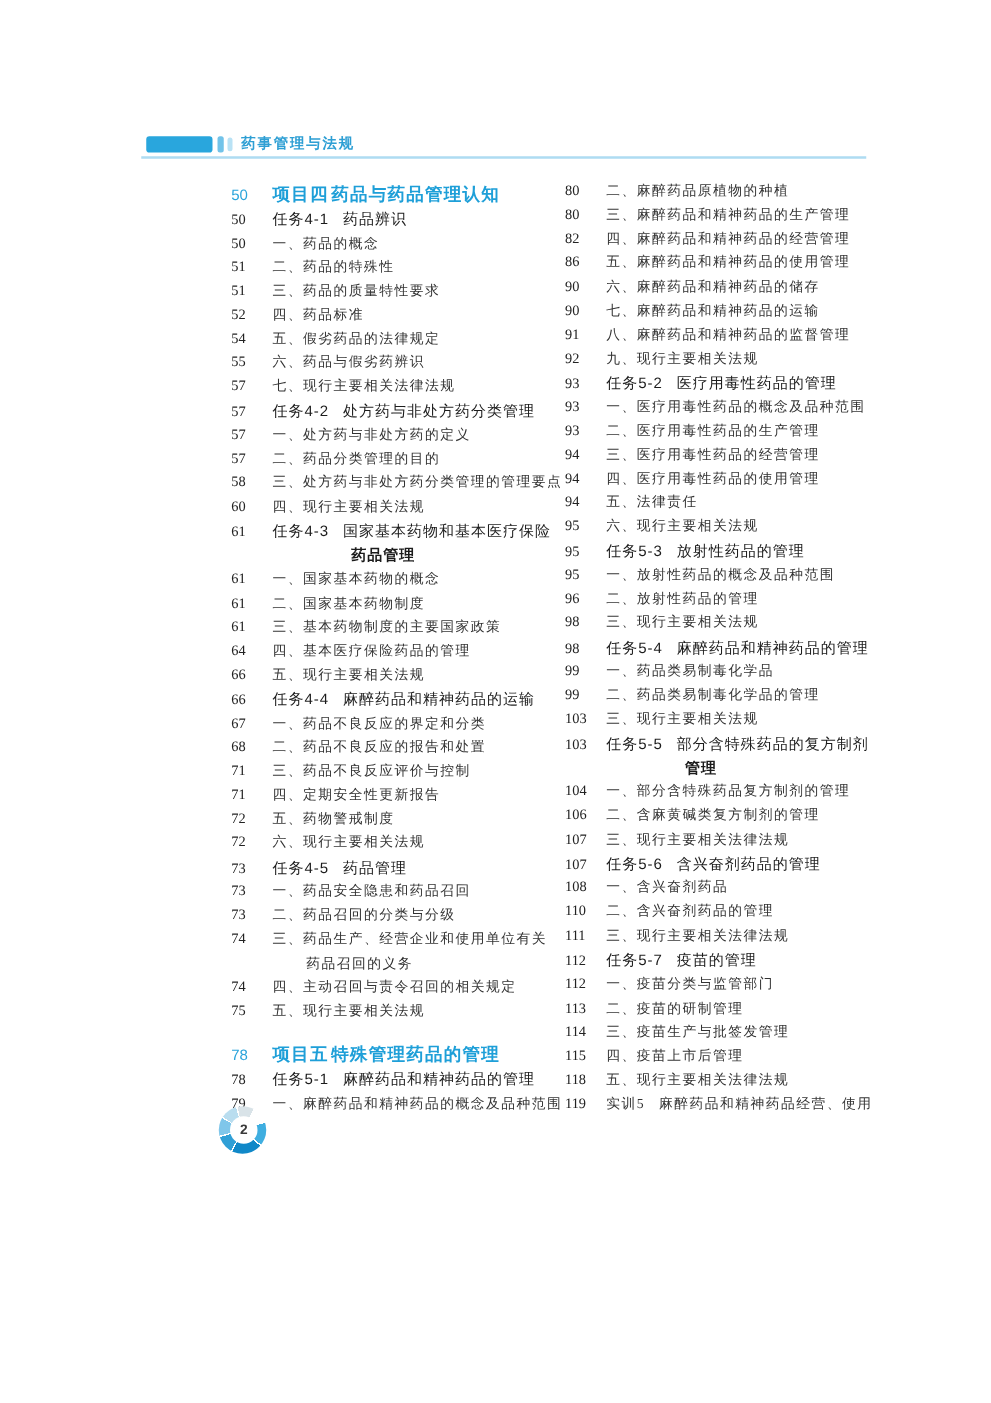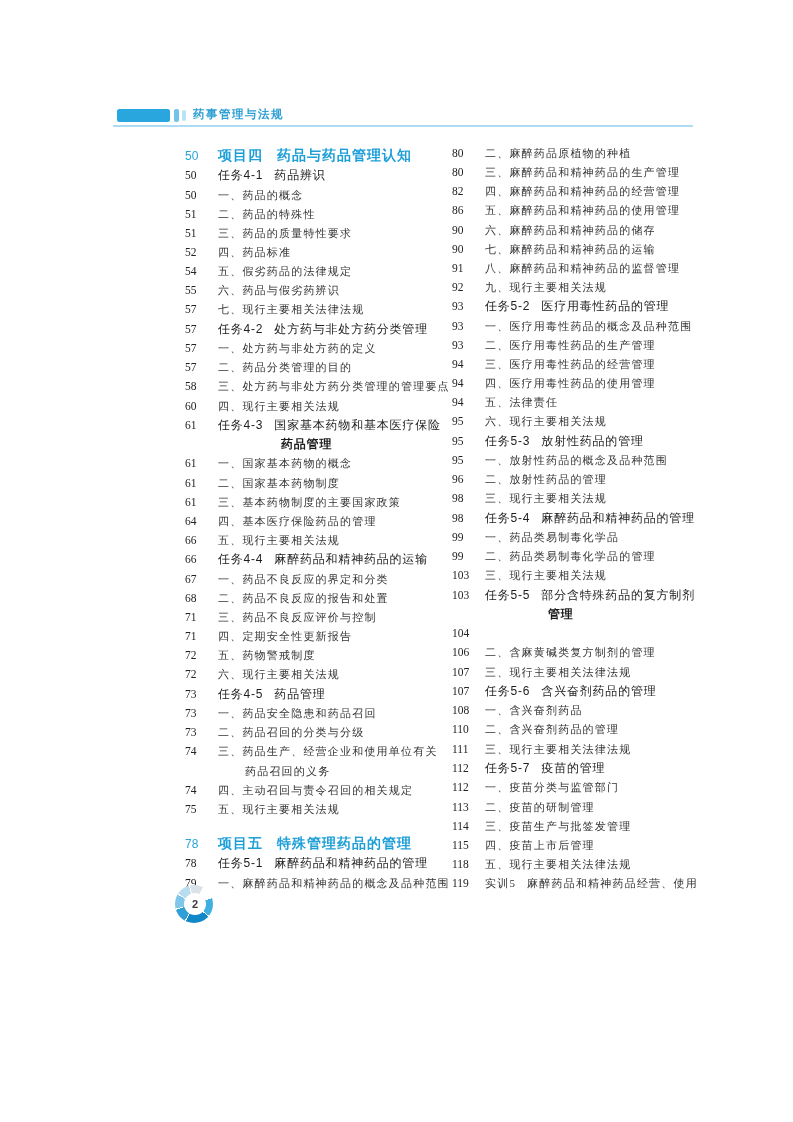--- a/index.html
+++ b/index.html
@@ -65,21 +65,21 @@
   }
   
   .project{height:22px;line-height:22px;}
   .project .pg{
     color:#2aa4db;font-family:"Liberation Sans", sans-serif;font-size:12px;
   }
   .project .txt{
     font-family:"Liberation Sans", sans-serif;
     font-weight:bold;font-size:14px;color:#1e9fd8;letter-spacing:1px;
   }
-  .project .prefix{margin-right:14px;}
+  .project .prefix{margin-right:2px;}
   
   .task-cont .txt{
     padding-left:63px;
     font-family:"Liberation Sans", sans-serif;
     font-weight:bold;font-size:12px;color:#1c1c1c;letter-spacing:0.8px;
   }
   .item-cont .txt{padding-left:27px;}
   .gap-before{margin-top:13px;}
   
   #page-badge{
@@ -376,20 +376,21 @@
       <div class="toc-row task">
         <span class="pg">103</span>
         <span class="txt"><span class="prefix">任务5-5</span><span>部分含特殊药品的复方制剂</span></span>
       </div>
       <div class="toc-row task-cont">
         <span class="pg"></span>
         <span class="txt">管理</span>
       </div>
       <div class="toc-row item">
         <span class="pg">104</span>
+        <span class="txt">一、部分含特殊药品复方制剂的管理</span>
       </div>
       <div class="toc-row item">
         <span class="pg">106</span>
         <span class="txt">二、含麻黄碱类复方制剂的管理</span>
       </div>
       <div class="toc-row item">
         <span class="pg">107</span>
         <span class="txt">三、现行主要相关法律法规</span>
       </div>
       <div class="toc-row task">

